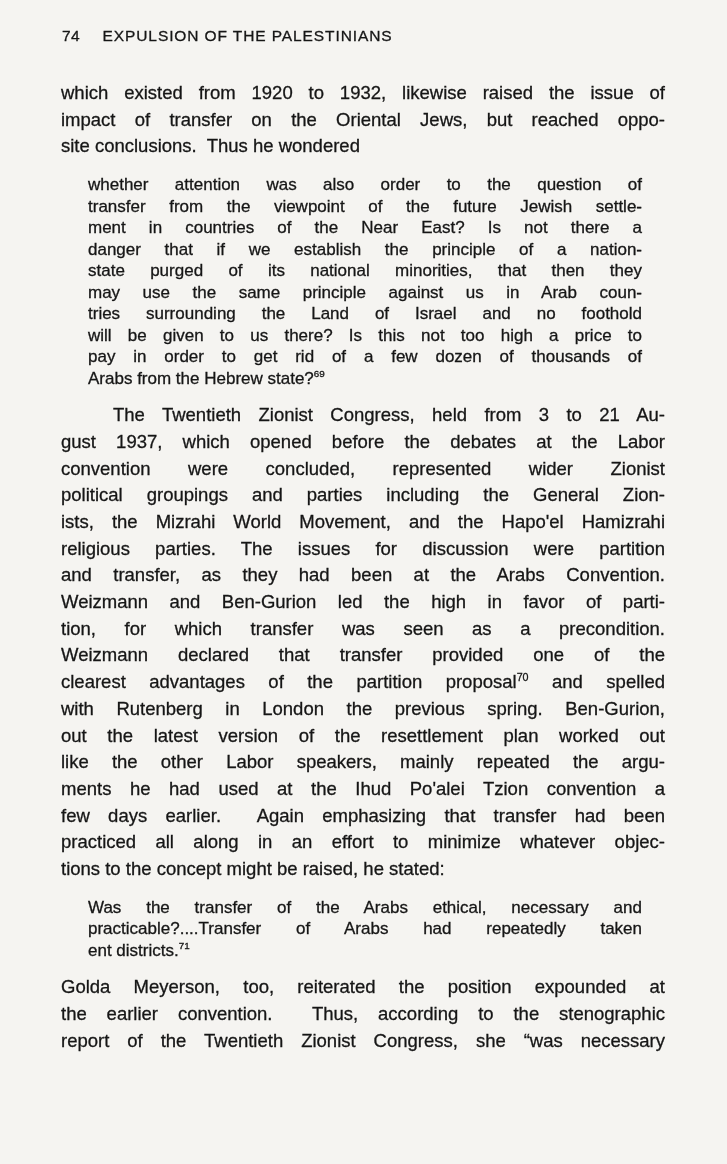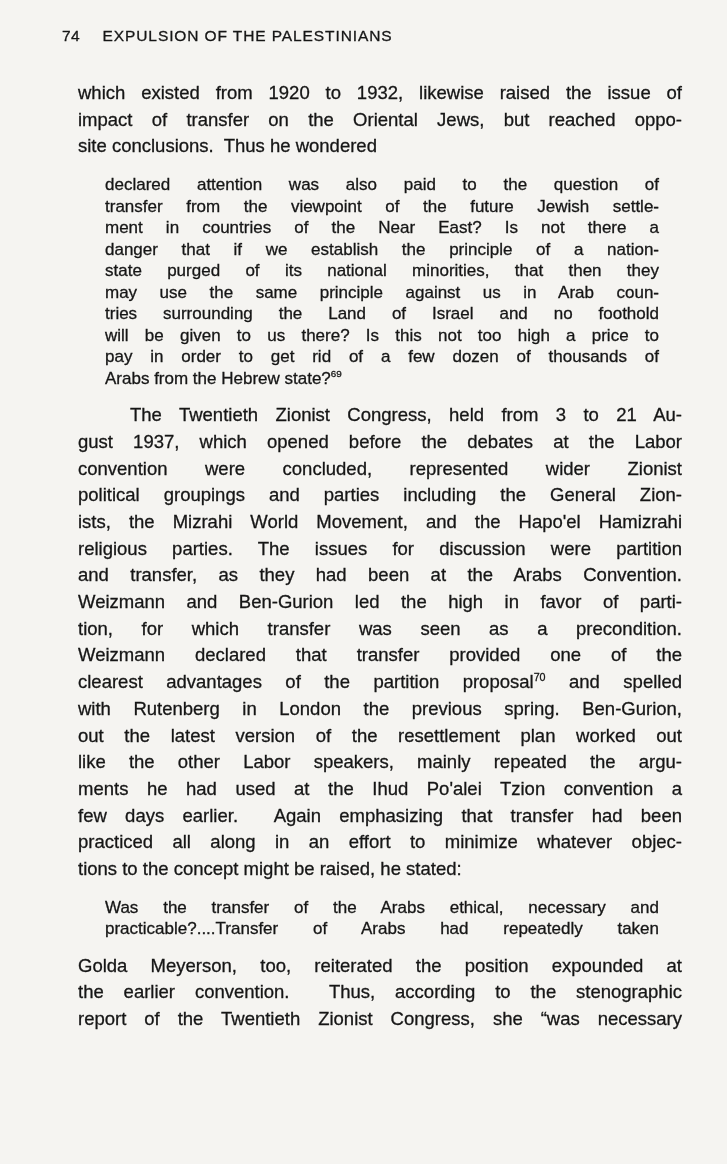--- a/index.html
+++ b/index.html
@@ -15,21 +15,21 @@
     width:586px; height:1164px;
     -webkit-text-stroke:0.3px currentColor;
   }
   .pg-header {
     position:absolute; top:27px; left:62px;
     font-size:15.5px; white-space:nowrap;
   }
   .pg-num { display:inline-block; letter-spacing:0.5px; }
   .running-title { display:inline-block; margin-left:18px; letter-spacing:0.9px; }
   .content {
-    position:absolute; top:80px; left:78px; width:604px;
+    position:absolute; top:80px; left:61px; width:604px;
   }
   .para.body { font-size:18.5px; line-height:26.7px; }
   .para.quote {
     font-size:17px; line-height:21.5px;
     margin-left:27px; margin-right:23px;
     margin-top:14px;
   }
   .para.quote + .para.body { margin-top:13px; }
   .line { text-align:justify; }
   .line.just { text-align-last:justify; }
@@ -49,21 +49,21 @@
     <span class="pg-num">74</span>
     <span class="running-title">EXPULSION OF THE PALESTINIANS</span>
   </div>
   <main class="content">
       <div class="para body">
         <div class="line just">which existed from 1920 to 1932, likewise raised the issue of</div>
         <div class="line just">impact of transfer on the Oriental Jews, but reached oppo-</div>
         <div class="line">site conclusions.&nbsp; Thus he wondered</div>
       </div>
       <div class="para quote">
-        <div class="line just">declared attention was also paid to the question of</div>
+        <div class="line just">whether attention was also order to the question of</div>
         <div class="line just">transfer from the viewpoint of the future Jewish settle-</div>
         <div class="line just">ment in countries of the Near East? Is not there a</div>
         <div class="line just">danger that if we establish the principle of a nation-</div>
         <div class="line just">state purged of its national minorities, that then they</div>
         <div class="line just">may use the same principle against us in Arab coun-</div>
         <div class="line just">tries surrounding the Land of Israel and no foothold</div>
         <div class="line just">will be given to us there? Is this not too high a price to</div>
         <div class="line just">pay in order to get rid of a few dozen of thousands of</div>
         <div class="line">Arabs from the Hebrew state?<sup>69</sup></div>
       </div>
@@ -83,20 +83,21 @@
         <div class="line just">out the latest version of the resettlement plan worked out</div>
         <div class="line just">like the other Labor speakers, mainly repeated the argu-</div>
         <div class="line just">ments he had used at the Ihud Po'alei Tzion convention a</div>
         <div class="line just">few days earlier.&nbsp; Again emphasizing that transfer had been</div>
         <div class="line just">practiced all along in an effort to minimize whatever objec-</div>
         <div class="line">tions to the concept might be raised, he stated:</div>
       </div>
       <div class="para quote">
         <div class="line just">Was the transfer of the Arabs ethical, necessary and</div>
         <div class="line just">practicable?....Transfer of Arabs had repeatedly taken</div>
+        <div class="line">ent districts.<sup>71</sup></div>
       </div>
       <div class="para body">
         <div class="line just">Golda Meyerson, too, reiterated the position expounded at</div>
         <div class="line just">the earlier convention.&nbsp; Thus, according to the stenographic</div>
         <div class="line just">report of the Twentieth Zionist Congress, she “was necessary</div>
       </div>
     </main>
 </div>
 
 </body></html>

